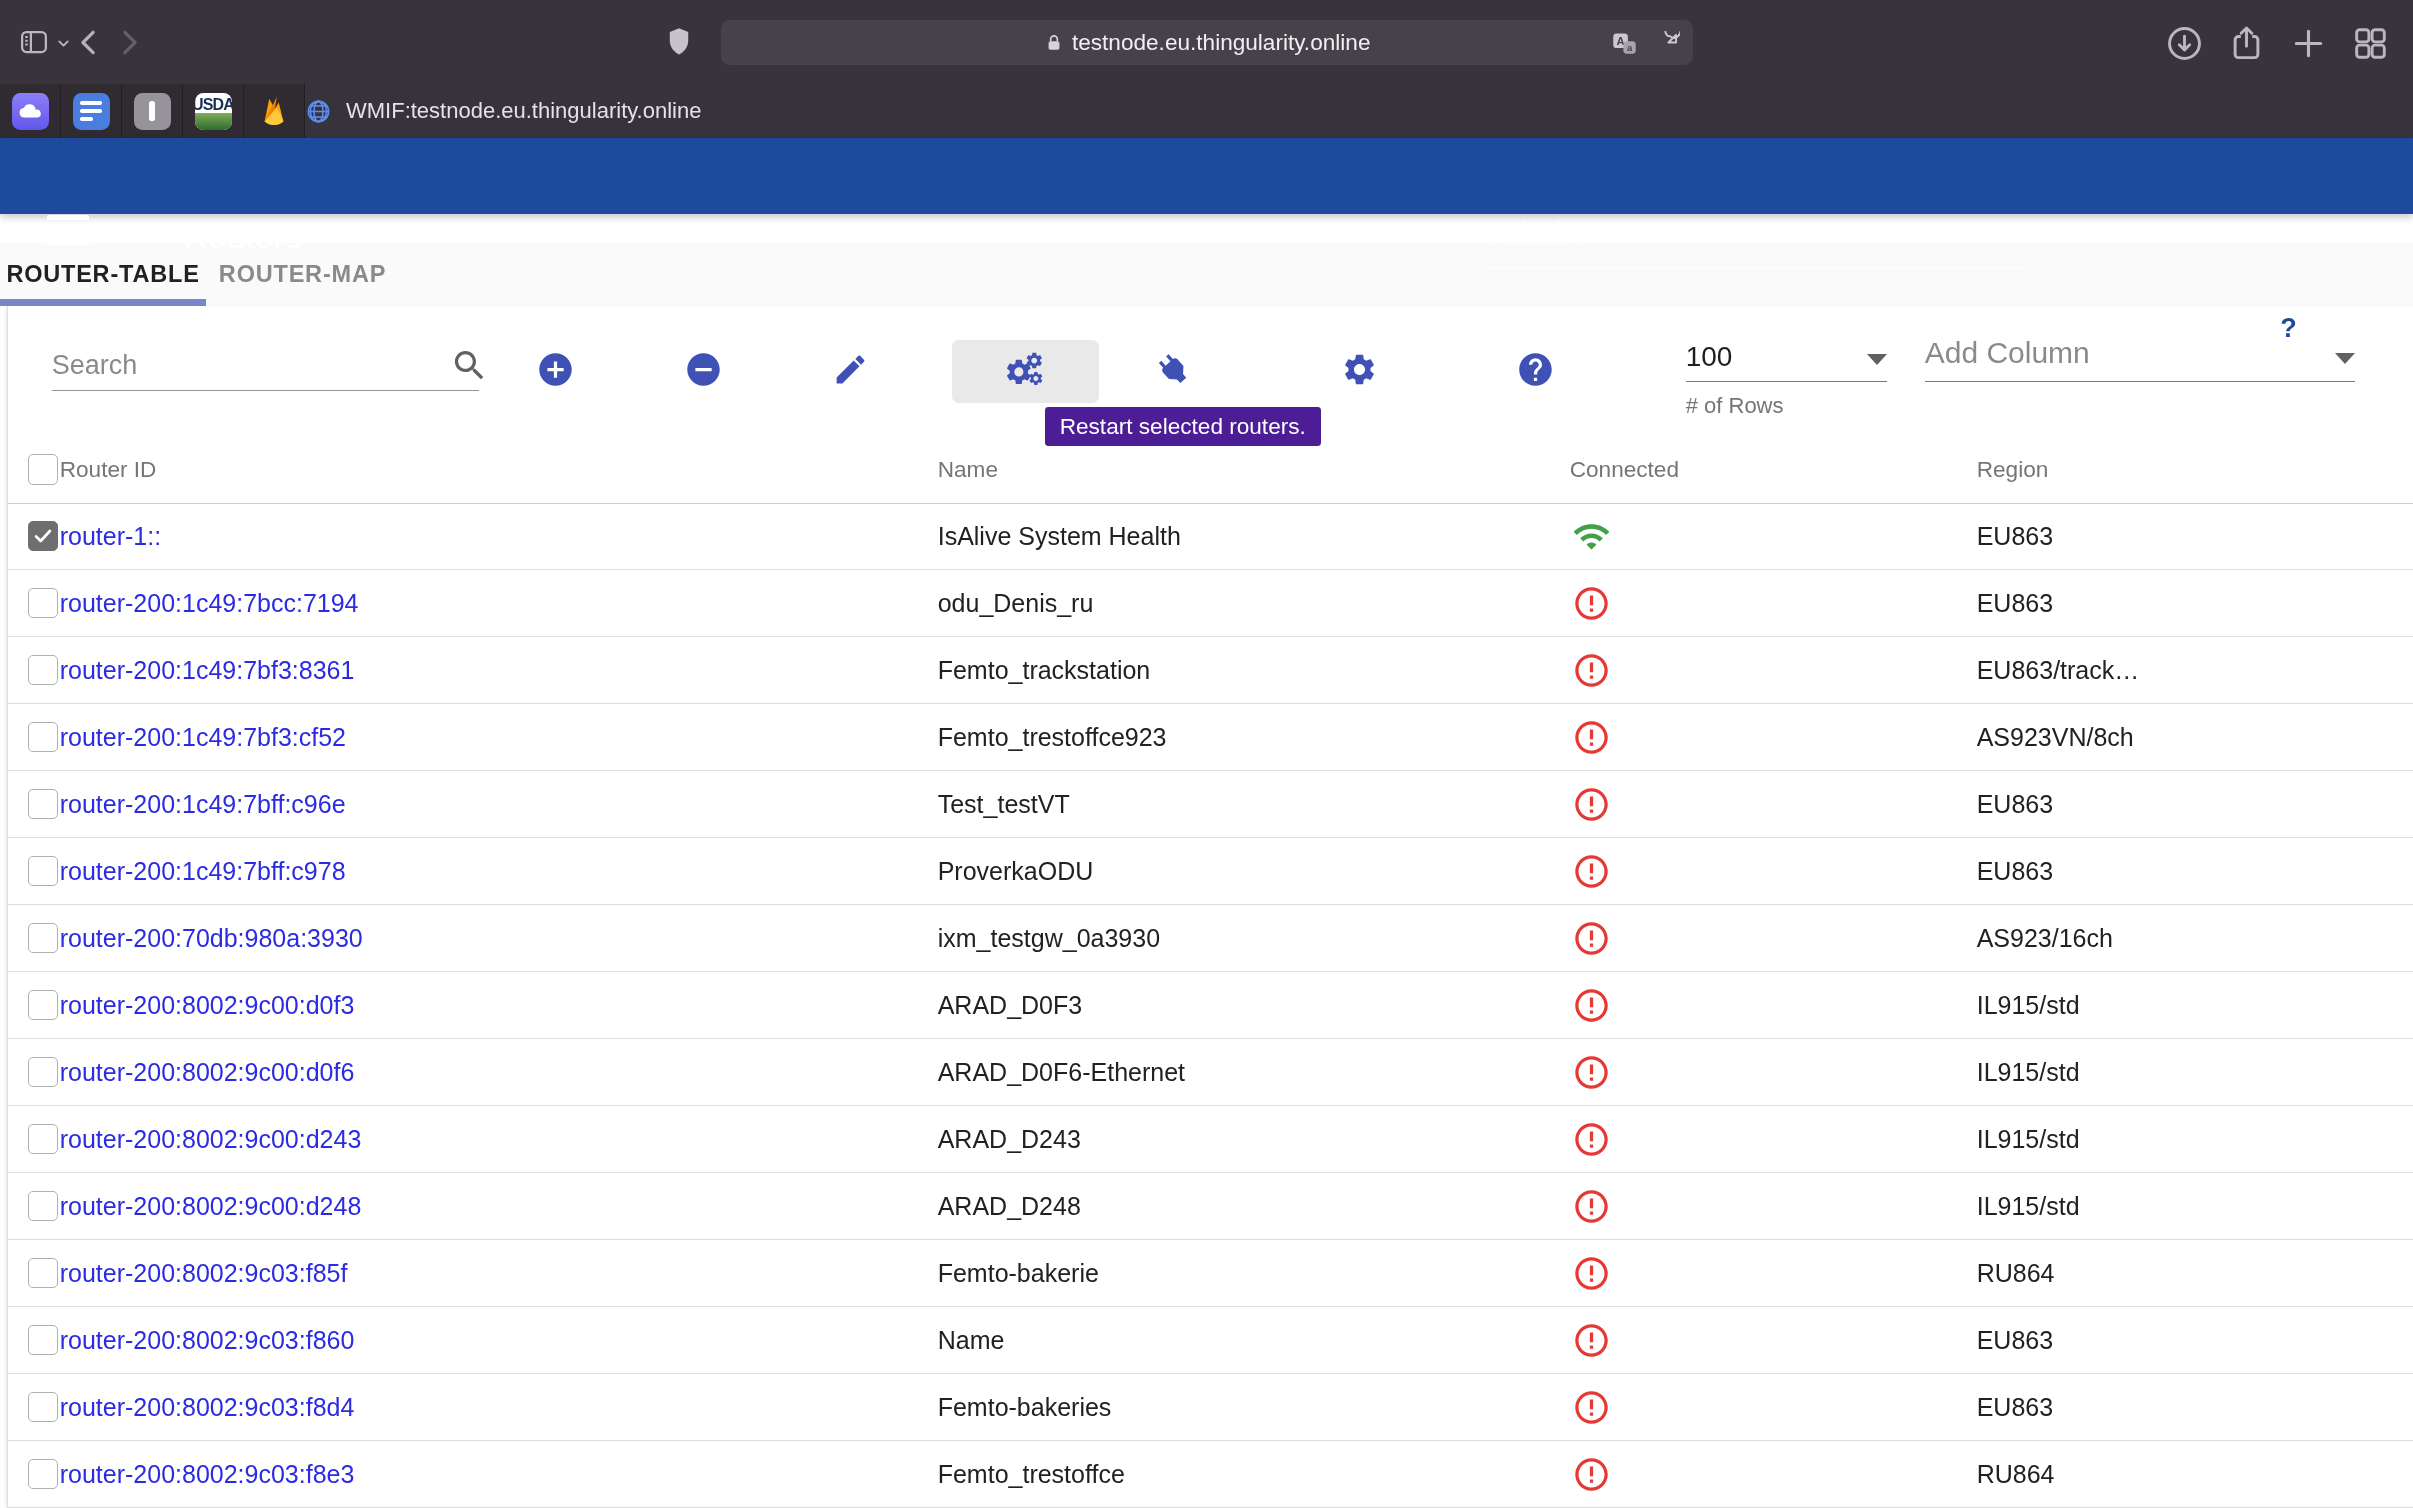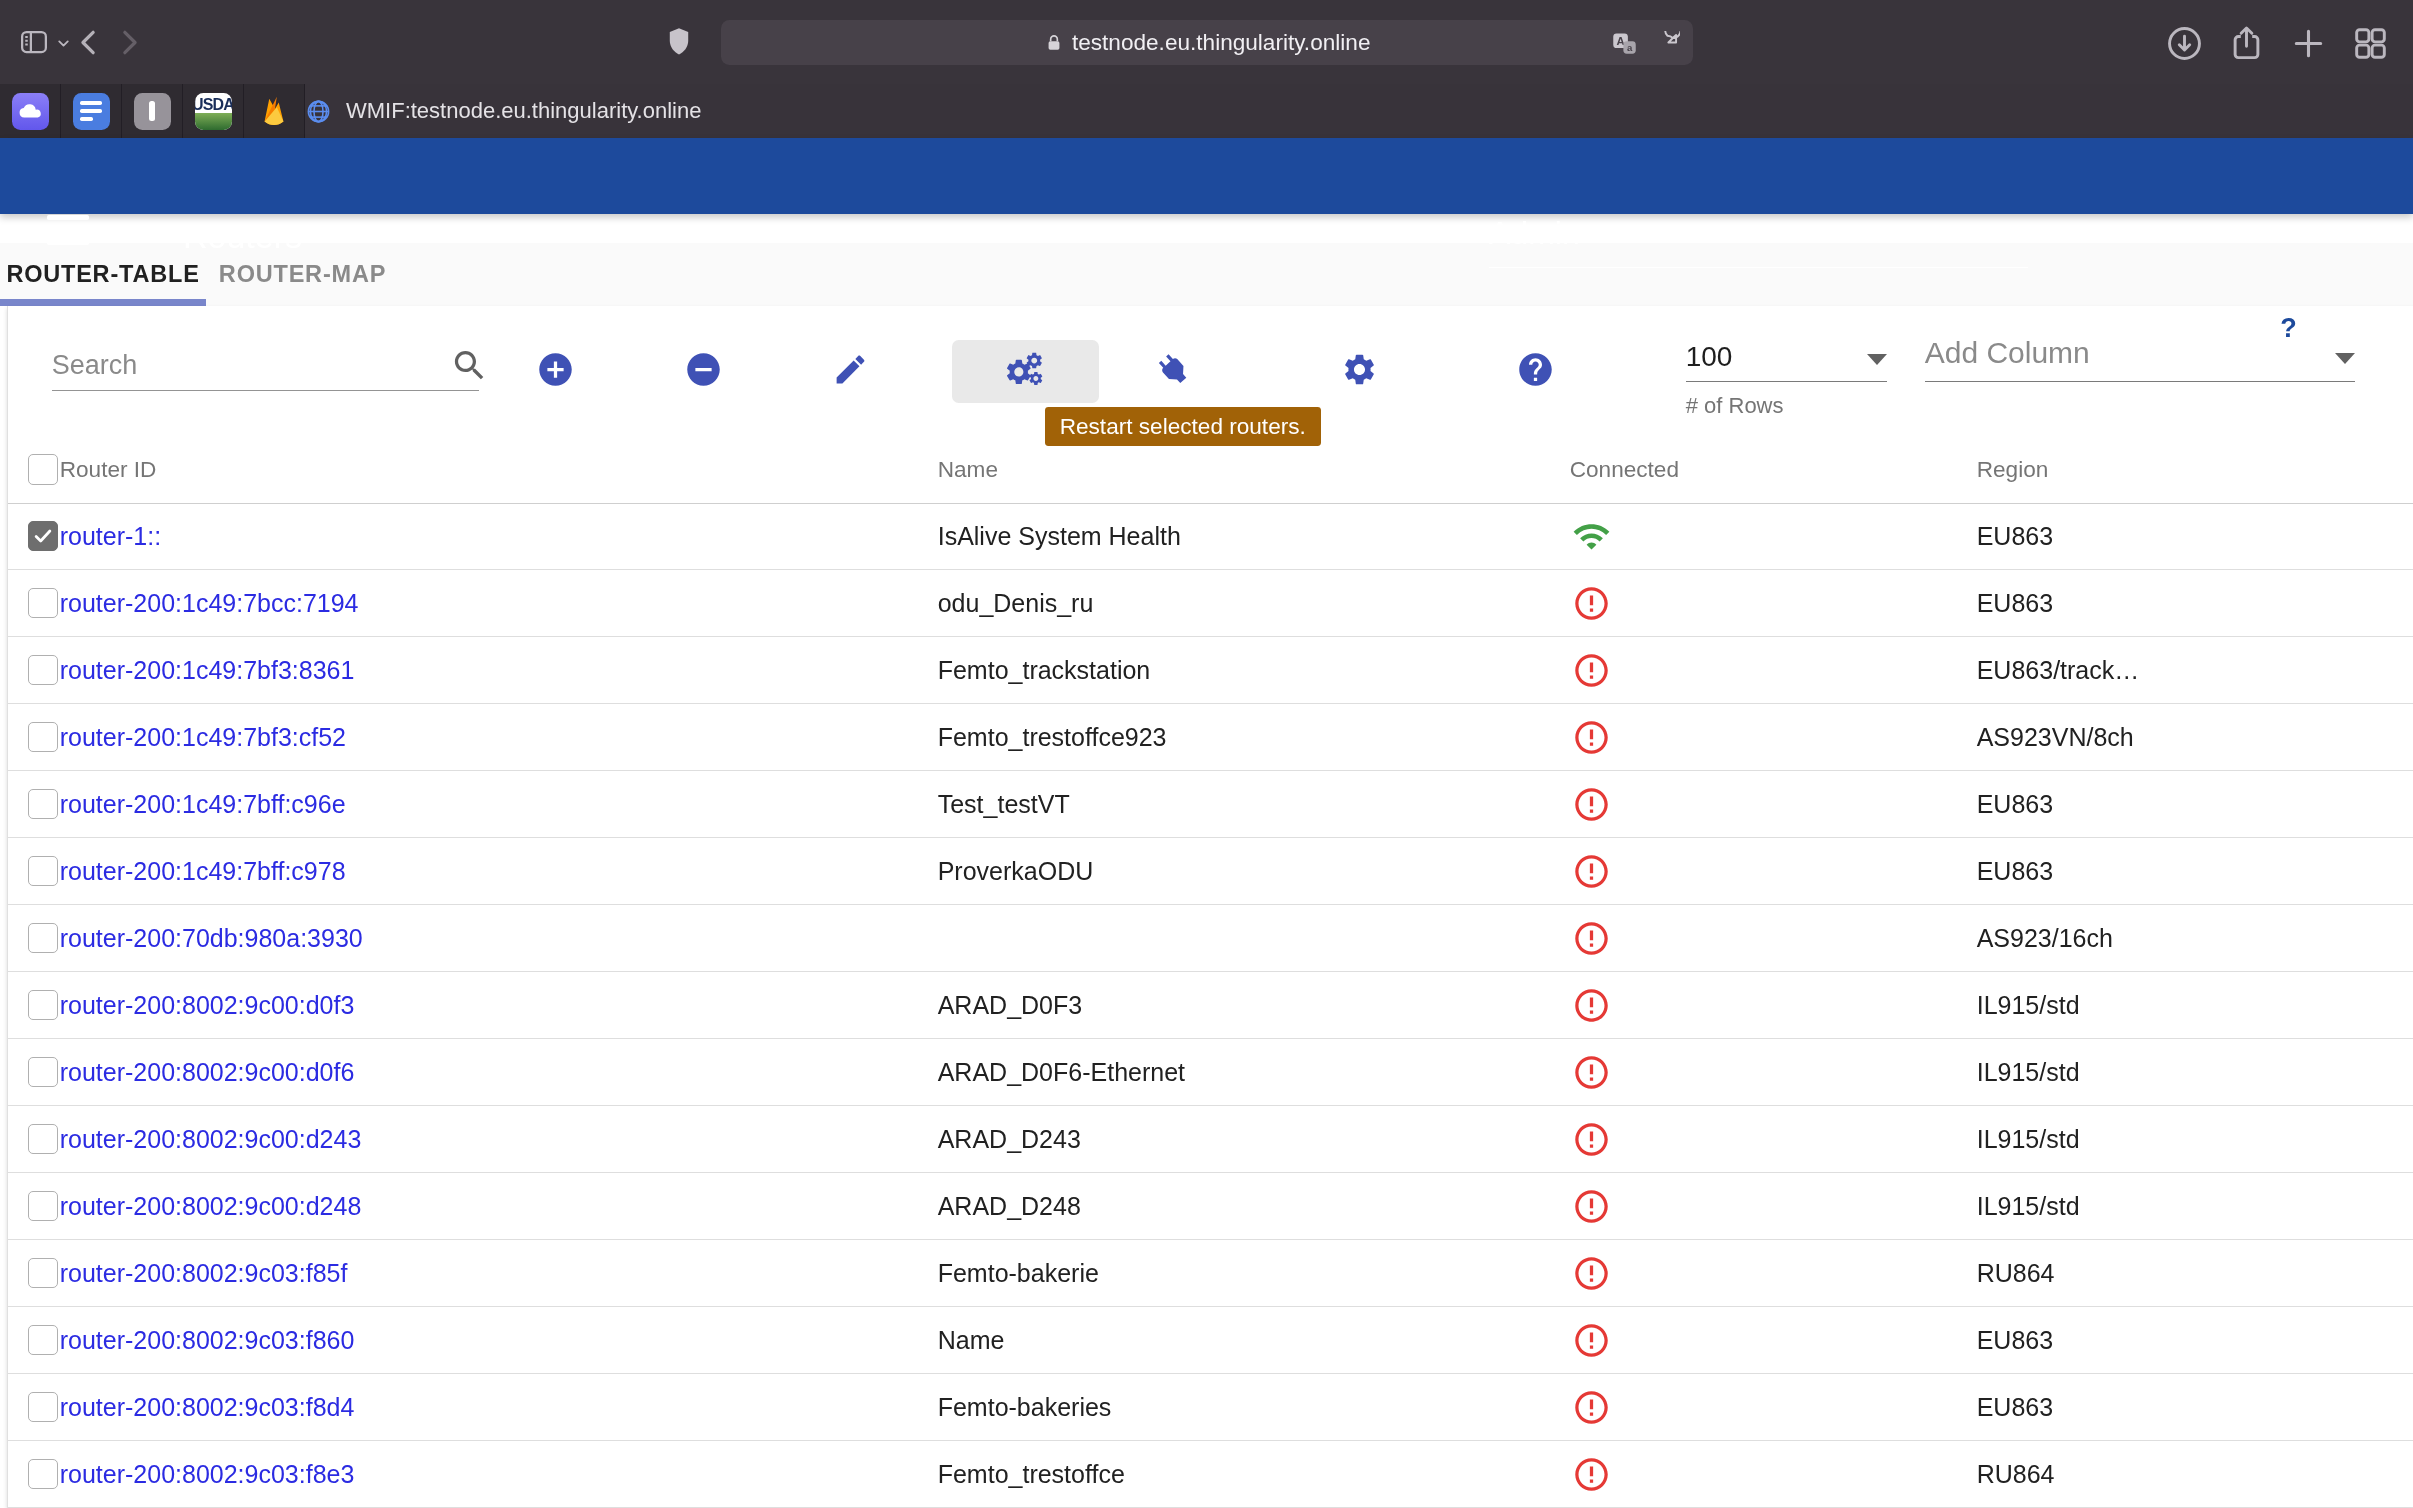--- a/index.html
+++ b/index.html
@@ -54,21 +54,21 @@
   .indicator{position:absolute;left:0;bottom:0;width:206px;height:6.7px;background:#7986cb;}
 
   
   .card{position:absolute;left:6.7px;top:306px;width:2400px;height:1203px;background:#fff;
         border-left:0.8px solid #e0e0e0;border-right:0.8px solid #e0e0e0;box-shadow:0 1.7px 4.2px rgba(0,0,0,.15);padding-left:33px;}
   .searchbox{position:absolute;left:44px;top:34px;width:427px;height:50px;border-bottom:1.7px solid #949494;
              font-size:27px;color:#8a8a8a;display:flex;align-items:center;}
   .searchic{position:absolute;left:442px;top:40px;}
   .tbtn{position:absolute;top:44px;width:39px;height:39px;}
   .hl{position:absolute;left:944px;top:34px;width:147px;height:63px;background:#e9e9e9;border-radius:6.7px;}
-  .tooltip{position:absolute;left:1037px;top:101px;height:39px;background:#a16207;border-radius:3.4px;
+  .tooltip{position:absolute;left:1037px;top:101px;height:39px;background:#4c1d95;border-radius:3.4px;
            color:#fff;font-size:22.6px;display:flex;align-items:center;padding:0 15px;z-index:9;}
   .rowsel{position:absolute;left:1678px;top:35px;width:201px;height:40px;border-bottom:1.7px solid #7a7a7a;
           font-size:28px;color:#1e1e1e;}
   .rowsel .caret,.addcol .caret{border-top-color:#616161;position:absolute;right:0;top:13.4px;}
   .rowslbl{position:absolute;left:1678px;top:87px;font-size:22px;color:#757575;}
   .addcol{position:absolute;left:1917px;top:30px;width:430px;height:45px;border-bottom:1.7px solid #7a7a7a;
           font-size:30px;color:#8a8a8a;}
   .addcol .caret{top:17px;}
 
   .thead{position:absolute;left:0;top:130px;width:100%;height:67px;border-bottom:0.8px solid #cfcfcf;
@@ -416,20 +416,23 @@
           </div>
   </div>
 
   <div class="trow">
     <div class="cell c-cb">
             <div class="cb"></div>
           </div>
     <div class="cell c-id">
             <a class="rid" href="#">router-200:70db:980a:3930</a>
           </div>
+    <div class="cell c-name">
+            <span class="rname">ixm_testgw_0a3930</span>
+          </div>
     <div class="cell c-icon">
 
       <svg class="err" width="39" height="39" viewBox="0 0 24 24">
               <path d="M11 15h2v2h-2zm0-8h2v6h-2zm.99-5C6.47 2 2 6.48 2 12s4.47 10 9.99 10C17.52 22 22 17.52 22 12S17.52 2 11.99 2zM12 20c-4.42 0-8-3.58-8-8s3.58-8 8-8 8 3.58 8 8-3.58 8-8 8z" fill="#e53935"></path>
             </svg>
     </div>
     <div class="cell c-region">
             <span class="region">AS923/16ch</span>
           </div>
   </div>

